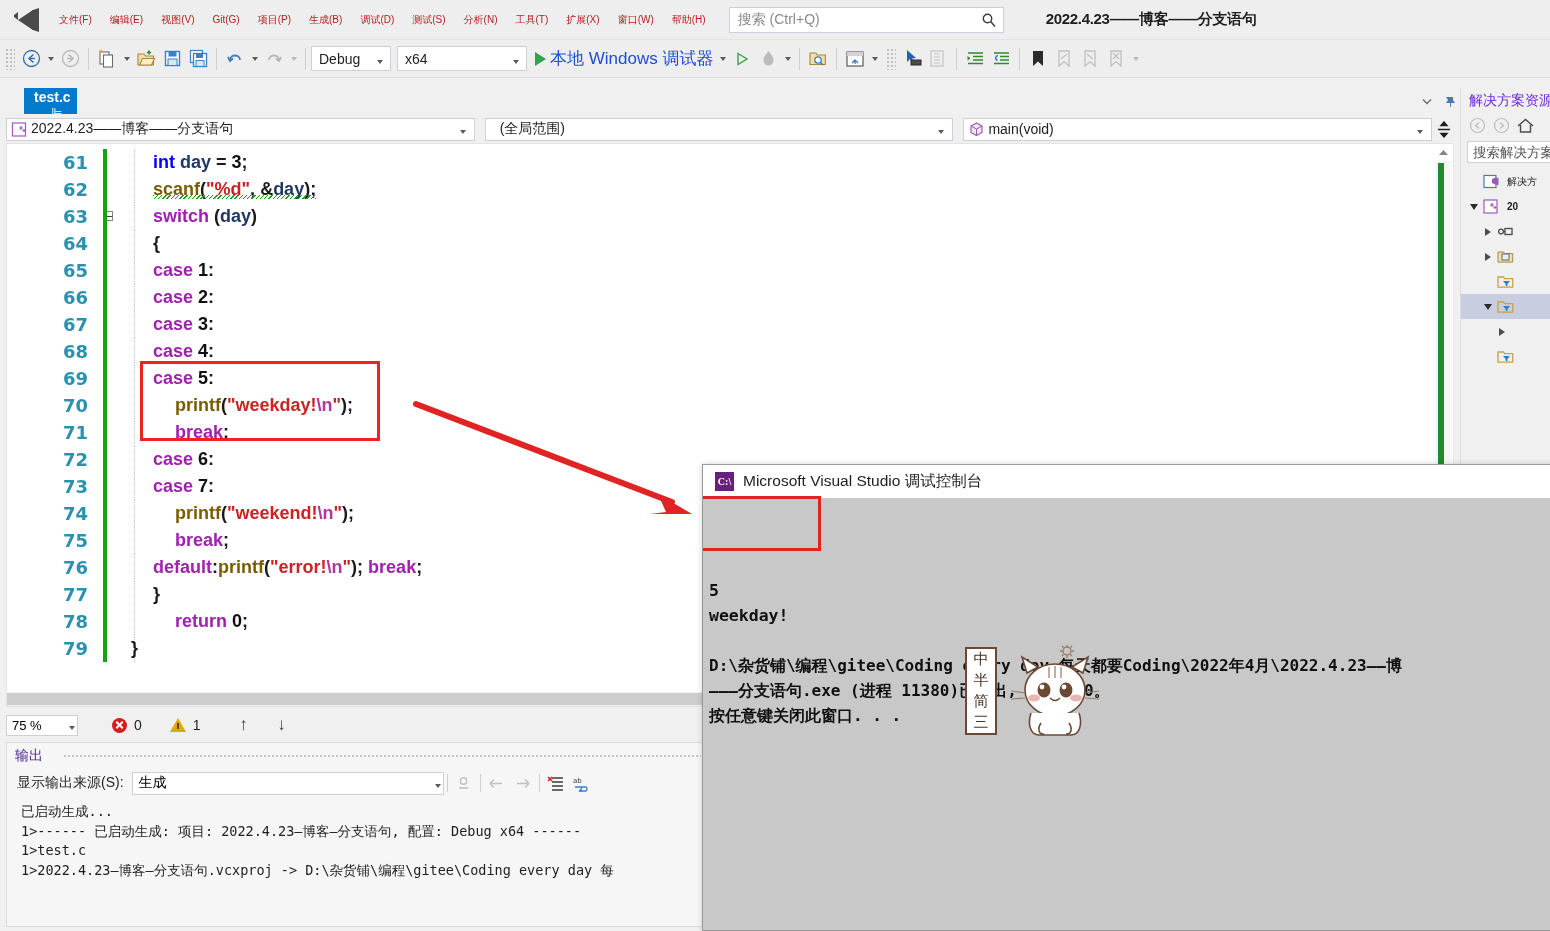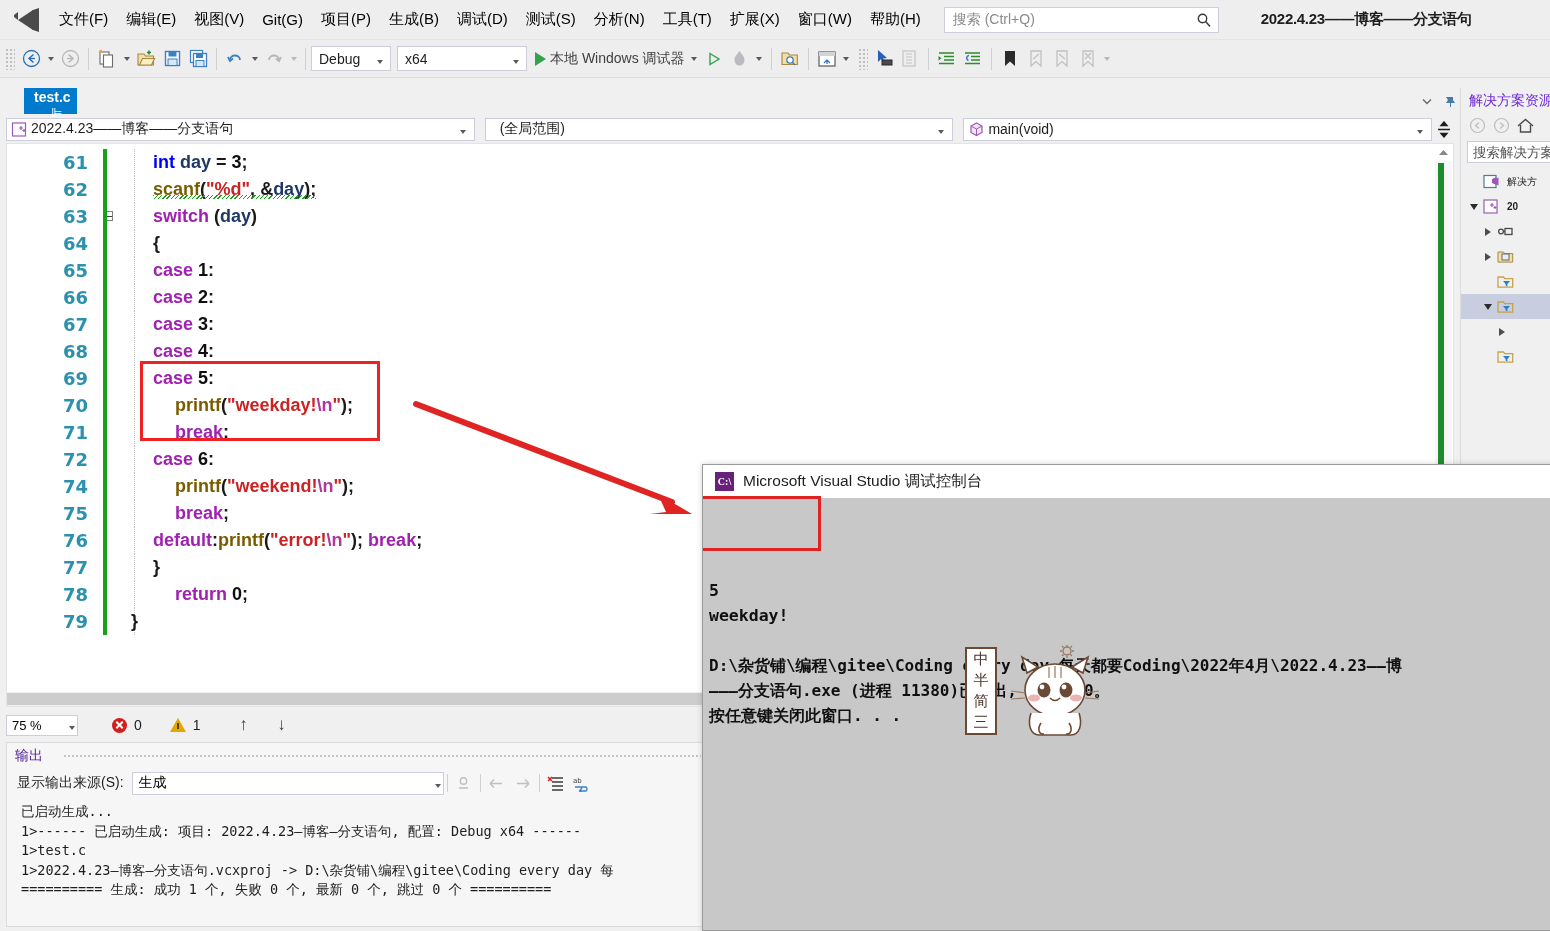--- a/index.html
+++ b/index.html
@@ -15,21 +15,21 @@
 
   
   .menubar {
     position:absolute; top:0; left:0; width:1550px; height:40px;
     background:#eeeeef; display:flex; align-items:center;
     border-bottom:1px solid #e3e3e5;
   }
   .vslogo { width:30px; height:24px; margin:0 8px 0 12px; position:relative; flex:none; }
   .vslogo svg { display:block; }
   .menu-item {
-    font-size:15px; color:#000000; padding:6px 9px; white-space:nowrap;
+    font-size:10px; color:#b91c1c; padding:6px 9px; white-space:nowrap;
     cursor:default;
   }
   .search-box {
     margin-left:14px; width:275px; height:26px; background:#fff;
     border:1px solid #cccedb; display:flex; align-items:center;
     padding:0 6px 0 8px; position:relative;
   }
   .search-box .ph { font-size:14px; color:#8a8a8a; flex:1; }
   .search-box .mag { width:16px; height:16px; flex:none; }
   .win-title {
@@ -53,21 +53,21 @@
   .tb-caret.dim i { border-top-color:#b9b9bd; }
   .combo {
     height:25px; background:#fff; border:1px solid #cccedb; display:flex;
     align-items:center; padding:0 2px 0 7px; font-size:14px; color:#1e1e1e;
     margin-right:6px; flex:none;
   }
   .combo .lbl { flex:1; white-space:nowrap; }
   .combo .ar { width:16px; text-align:center; }
   .combo .ar i { border-left:3.5px solid transparent; border-right:3.5px solid transparent; border-top:4px solid #5a5a5e; display:inline-block;}
   .run-btn { display:flex; align-items:center; height:26px; padding:0 3px 0 2px; flex:none; }
-  .run-btn .txt { font-size:14px; color:#404040; margin-left:4px; white-space:nowrap; }
+  .run-btn .txt { font-size:17px; color:#1d4ed8; margin-left:4px; white-space:nowrap; }
   .tri-green { width:0;height:0;border-left:11px solid #31a34a;border-top:7px solid transparent;border-bottom:7px solid transparent; }
 
   
   .tabrow { position:absolute; top:88px; left:0; width:1460px; height:26px; background:#f0f0f0; }
   .doctab {
     position:absolute; left:24px; top:0; height:26px; background:#007acc;
     display:flex; align-items:center; padding:0 6px 0 10px; color:#fff;
     border-top:1px solid #007acc;
     flex-direction:column;
   }
@@ -567,20 +567,27 @@
           <div class="ctxt" style="margin-left: 54px; position: relative;"><span class="kw-purple">break</span><span class="punct">;</span></div>
         </div>
         <div class="cline">
           <div class="lnum">72</div>
           <div class="foldcol"></div>
           <div class="changebar"></div>
           <div class="indentguide" style="left: 127px;"></div>
           <div class="ctxt" style="margin-left: 32px; position: relative;"><span class="kw-purple">case</span><span class="punct"> </span><span class="num-dark">6</span><span class="punct">:</span></div>
         </div>
         <div class="cline">
+          <div class="lnum">73</div>
+          <div class="foldcol"></div>
+          <div class="changebar"></div>
+          <div class="indentguide" style="left: 127px;"></div>
+          <div class="ctxt" style="margin-left: 32px; position: relative;"><span class="kw-purple">case</span><span class="punct"> </span><span class="num-dark">7</span><span class="punct">:</span></div>
+        </div>
+        <div class="cline">
           <div class="lnum">74</div>
           <div class="foldcol"></div>
           <div class="changebar"></div>
           <div class="indentguide" style="left: 127px;"></div>
           <div class="ctxt" style="margin-left: 54px; position: relative;"><span class="fn-brown">printf</span><span class="punct">(</span><span class="str-red">"weekend!</span><span class="esc-pink">\n</span><span class="str-red">"</span><span class="punct">);</span></div>
         </div>
         <div class="cline">
           <div class="lnum">75</div>
           <div class="foldcol"></div>
           <div class="changebar"></div>
@@ -690,21 +697,20 @@
           <text x="0" y="8" font-size="7" fill="#3b3b3e" font-family="DejaVu Sans">ab</text>
           <path d="M2 12 h11 a2.5 2.5 0 0 1 0 4 h-6 M9 13 L6.5 16 L9 18" fill="none" stroke="#3b7fc4" stroke-width="1.3"></path>
         </svg>
       </div>
     </div>
     <div class="out-body" id="outbody">
         <div>已启动生成...</div>
         <div>1&gt;------ 已启动生成: 项目: 2022.4.23—博客—分支语句, 配置: Debug x64 ------</div>
         <div>1&gt;test.c</div>
         <div>1&gt;2022.4.23—博客—分支语句.vcxproj -&gt; D:\杂货铺\编程\gitee\Coding every day 每</div>
-        <div>========== 生成: 成功 1 个, 失败 0 个, 最新 0 个, 跳过 0 个 ==========</div>
       </div>
   </div>
 
   <div class="soln">
     <div class="soln-title">解决方案资源</div>
     <div class="soln-toolbar">
       <div class="soln-tb-ic">
         <svg width="17" height="17" viewBox="0 0 17 17">
           <circle cx="8.5" cy="8.5" r="7" fill="none" stroke="#bdbdc1" stroke-width="1.2"></circle>
           <path d="M10 5.5 L6.5 8.5 L10 11.5" fill="none" stroke="#bdbdc1" stroke-width="1.3"></path>

